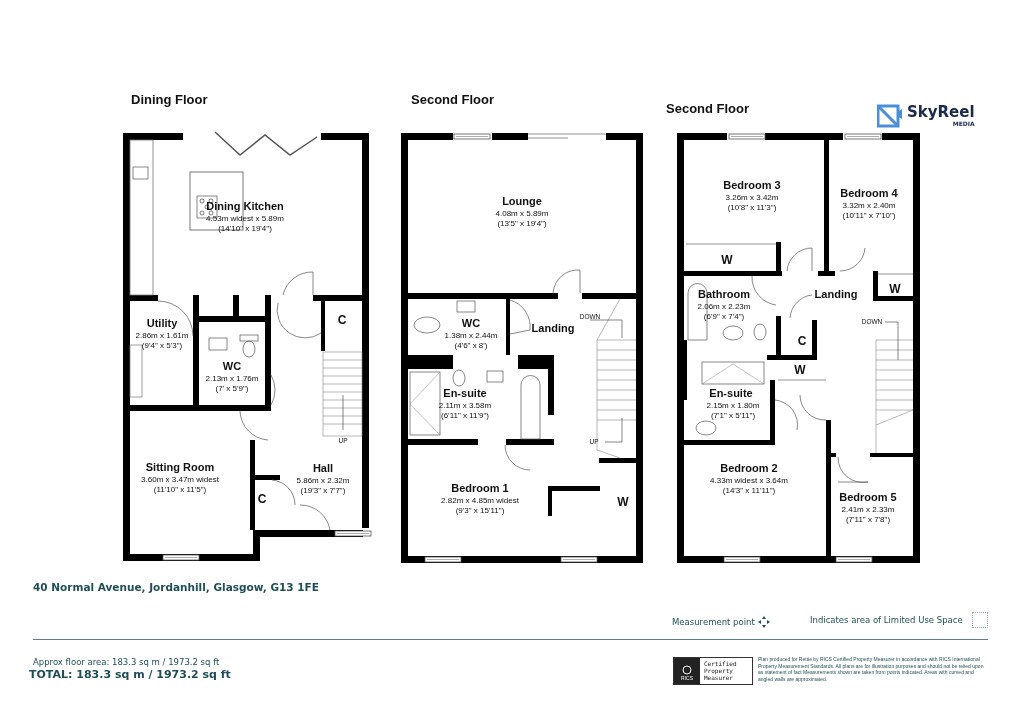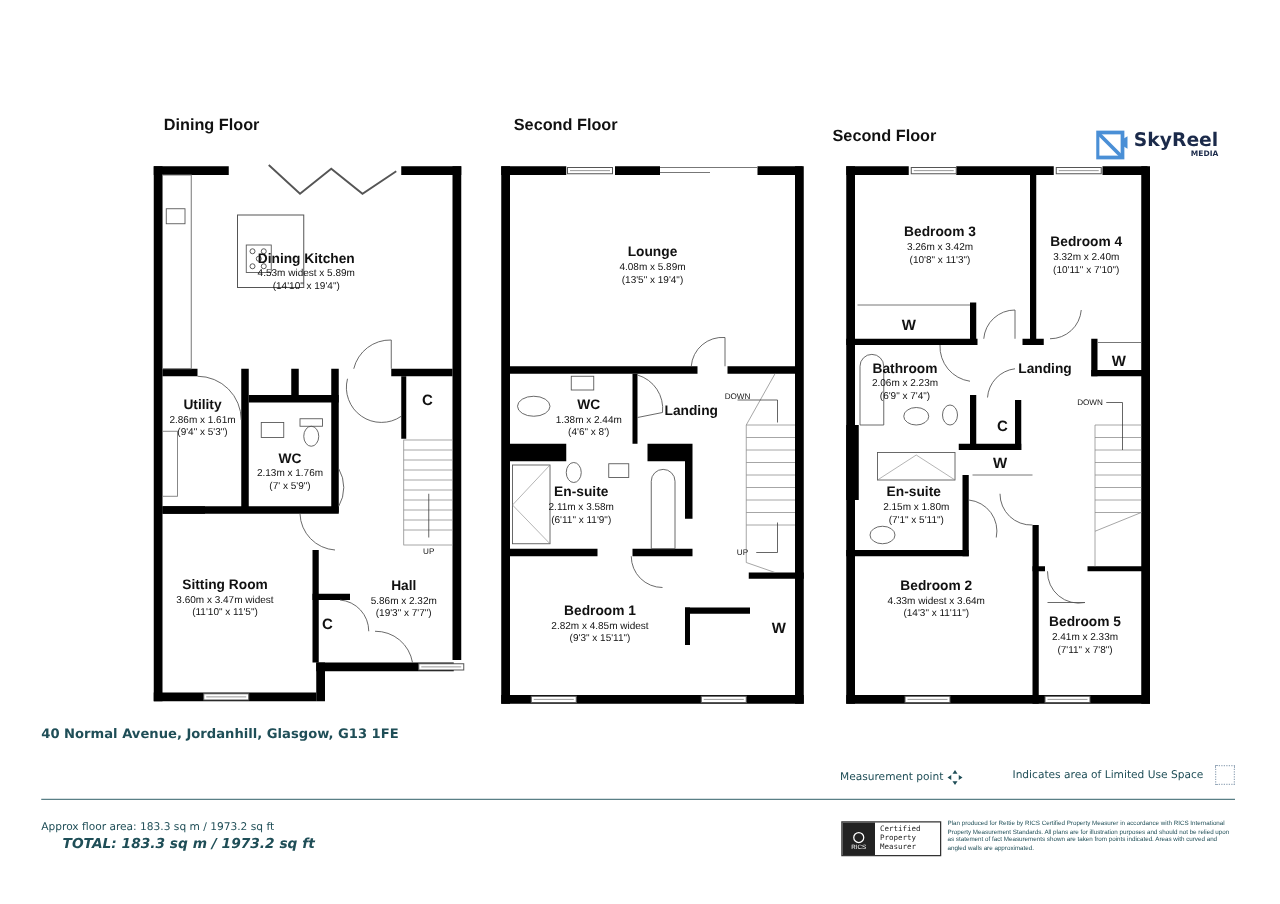--- a/index.html
+++ b/index.html
@@ -7,21 +7,21 @@
   .abs { position: absolute; }
   .floor-title { font-family: "Liberation Sans", sans-serif; font-weight: bold; font-size: 13px; color: #111; }
   svg.plan { position: absolute; left: 0; top: 0; }
   .rname { font-family: "Liberation Sans", sans-serif; font-size: 11px; font-weight: bold; fill: #111; }
   .rdim { font-family: "Liberation Sans", sans-serif; font-size: 8px; fill: #111; }
   .rbig { font-family: "Liberation Sans", sans-serif; font-size: 12px; font-weight: bold; fill: #111; }
   .small { font-family: "Liberation Sans", sans-serif; font-size: 6.5px; fill: #111; }
   .footer-text { color: #1f4e57; font-family: "DejaVu Sans", sans-serif; }
   .addr { font-size: 10.5px; font-weight: bold; left: 33px; top: 581px; }
   .approx { font-size: 8.5px; left: 33px; top: 657px; }
-  .total { font-size: 11px; font-weight: bold; left: 50px; top: 668px; font-style: italic; }
+  .total { font-size: 11px; font-weight: bold; left: 29px; top: 668px; }
   .rule { left: 33px; top: 639px; width: 955px; height: 1px; background: #5a7f86; }
   .legend1 { left: 672px; top: 615px; font-size: 8.5px; }
   .legend2 { left: 810px; top: 615px; font-size: 8.5px; }
   .limited-box { left: 972px; top: 612px; width: 14px; height: 14px; border: 1px dotted #9ab; }
   .rics-badge { left: 673px; top: 657px; width: 78px; height: 26px; border: 1px solid #333; display: flex; }
   .rics-left { width: 26px; background: #222; color: #fff; font-size: 5px; display:flex; flex-direction:column; align-items:center; justify-content:flex-end; padding-bottom: 3px; box-sizing: border-box; }
   .rics-right { flex:1; font-size: 6px; line-height: 7px; padding: 2px 4px; color:#222; font-family: "DejaVu Sans Mono", monospace; }
   .disclaimer { left: 758px; top: 656px; width: 232px; font-size: 5px; line-height: 6.6px; color: #1f4e57; }
   .brand { left: 877px; top: 60px; display: flex; align-items: center; gap: 4px; margin-top: 44px; }
   .brand-name { font-family: "DejaVu Sans", sans-serif; font-weight: bold; font-size: 15px; color: #1b2a4a; line-height: 15px; }

